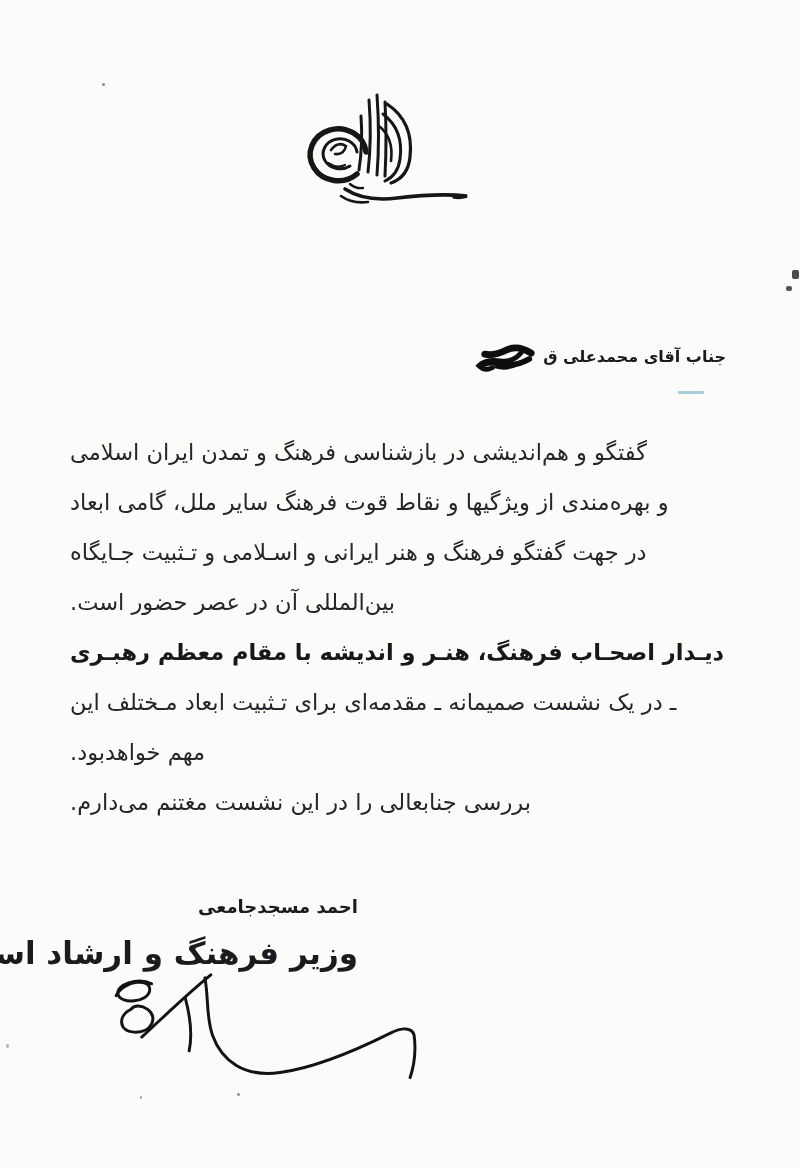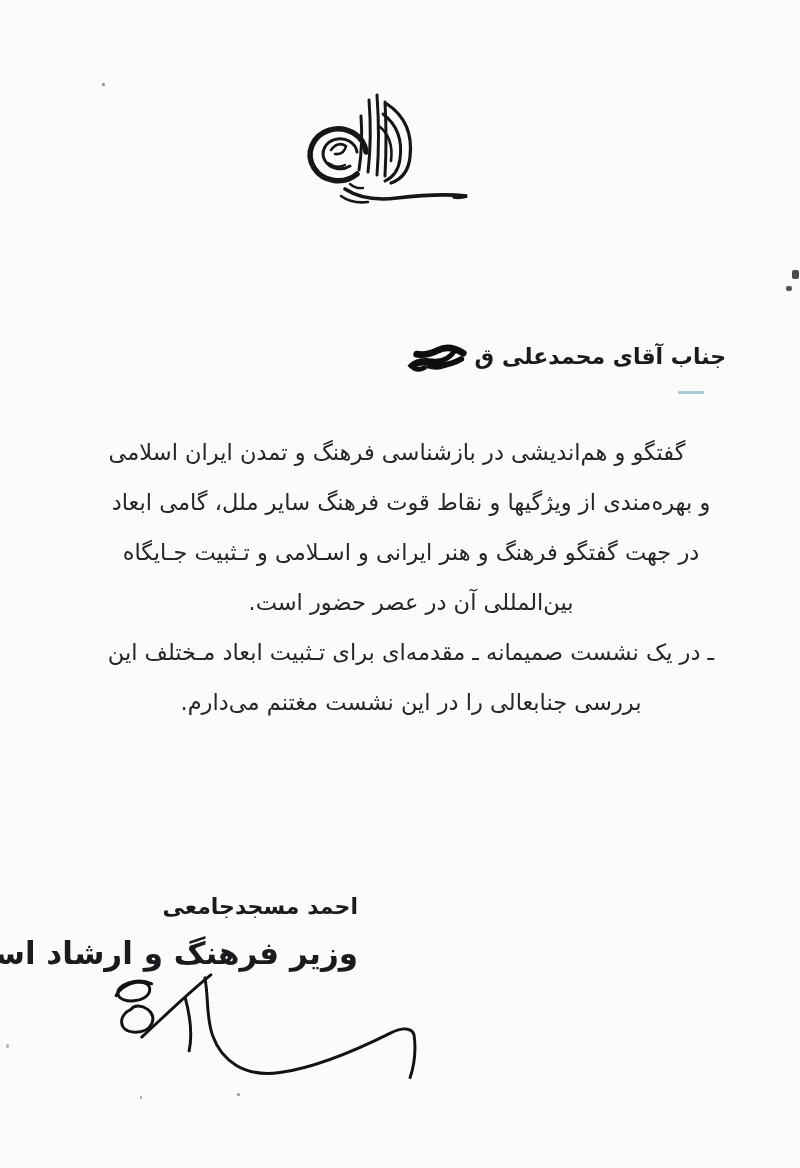--- a/index.html
+++ b/index.html
@@ -16,41 +16,41 @@
     direction:rtl;
   }
   .fa{direction:rtl;unicode-bidi:embed;}
   
   .bismillah{
     position:absolute;top:92px;left:298px;width:176px;height:122px;
   }
   
   .addressee{
     position:absolute;top:336px;right:74px;left:60px;
-    font-size:22px;font-weight:bold;color:#1b1b1f;
+    font-size:16px;font-weight:bold;color:#1b1b1f;
     text-align:right;white-space:nowrap;
     display:flex;flex-direction:row;justify-content:flex-start;align-items:center;gap:6px;
   }
   .redaction{width:62px;height:36px;margin-top:4px;}
   
   .body-block{
     position:absolute;top:430px;right:48px;left:70px;
-    color:#26262a;font-size:22.5px;text-align:center;
+    color:#26262a;font-size:22.5px;text-align:left;
   }
   .line{
     height:50px;line-height:44px;white-space:nowrap;overflow:visible;
   }
   .line.indent{padding-right:28px;}
   .line.bold{font-weight:bold;color:#18181b;letter-spacing:.3px;}
   
   .sig-block{
     position:absolute;top:884px;left:58px;width:300px;
     text-align:right;color:#1b1b1f;font-weight:bold;
   }
-  .sig-name{font-size:22px;line-height:46px;padding-left:28px;white-space:nowrap;}
+  .sig-name{font-size:18px;line-height:46px;padding-left:28px;white-space:nowrap;}
   .sig-title{font-size:31px;line-height:46px;white-space:nowrap;}
   .sig-scribble{
     position:absolute;top:966px;left:92px;width:360px;height:148px;
   }
   
   .speck{position:absolute;background:#2b2b2b;border-radius:50%;}
   .speck.s1{left:102px;top:83px;width:3px;height:3px;opacity:.55;}
   .speck.s2{left:792px;top:270px;width:7px;height:9px;border-radius:2px;opacity:.85;}
   .speck.s3{left:786px;top:286px;width:6px;height:5px;border-radius:2px;opacity:.8;}
   .speck.s4{left:237px;top:1093px;width:3px;height:3px;opacity:.5;}
@@ -104,21 +104,23 @@
       </svg>
     </span>
   </div>
   <div class="artifact-teal"></div>
 
   <div class="body-block fa">
     <div class="line indent">گفتگو و هم‌اندیشی در بازشناسی فرهنگ و تمدن ایران اسلامی</div>
     <div class="line">و بهره‌مندی از ویژگیها و نقاط قوت فرهنگ سایر ملل، گامی ابعاد</div>
     <div class="line">در جهت گفتگو فرهنگ و هنر ایرانی و اسـلامی و تـثبیت جـایگاه</div>
     <div class="line">بین‌المللی آن در عصر حضور است.</div>
+    <div class="line bold">دیـدار اصحـاب فرهنگ، هنـر و اندیشه با مقام معظم رهبـری</div>
     <div class="line">ـ در یک نشست صمیمانه ـ مقدمه‌ای برای تـثبیت ابعاد مـختلف این</div>
+    <div class="line">مهم خواهدبود.</div>
     <div class="line">بررسی جنابعالی را در این نشست مغتنم می‌دارم.</div>
   </div>
 
   <div class="sig-block fa">
     <div class="sig-name">احمد مسجدجامعی</div>
     <div class="sig-title">وزیر فرهنگ و ارشاد اسلامی</div>
   </div>
 
   <div class="sig-scribble">
     <svg width="360" height="148" viewBox="0 0 360 150" xmlns="http://www.w3.org/2000/svg">

